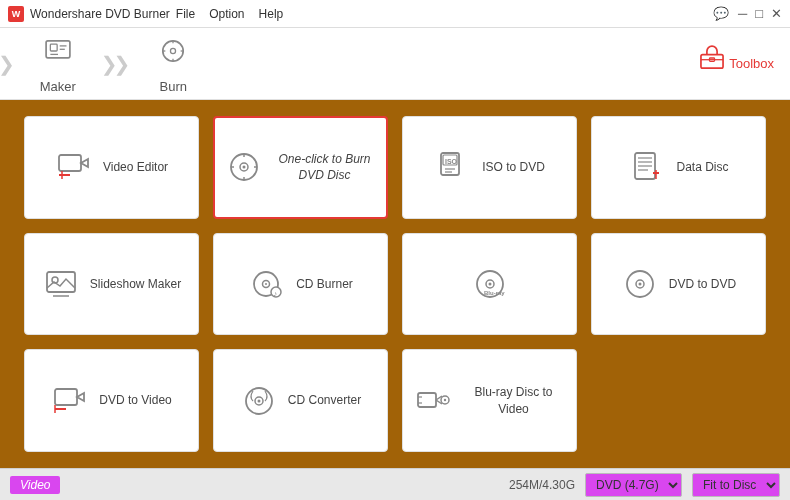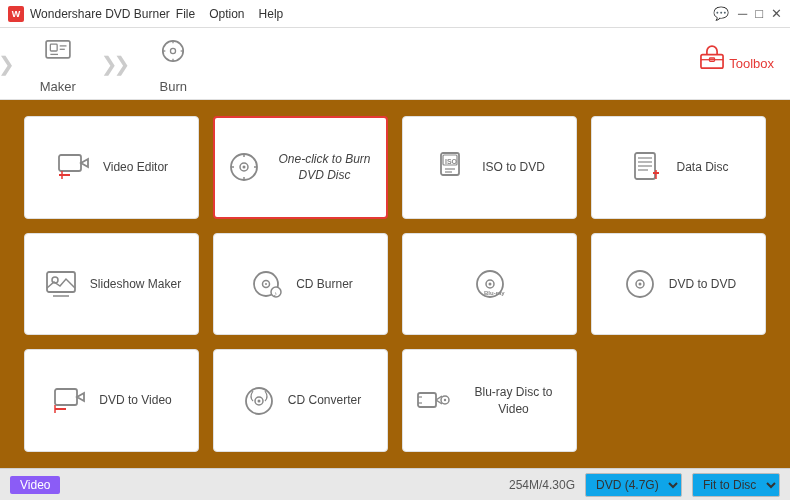--- a/index.html
+++ b/index.html
@@ -180,38 +180,39 @@
       display: flex;
       align-items: center;
       background: #e8e8e8;
       height: 32px;
       padding: 0 10px;
       gap: 10px;
       border-top: 1px solid #d0d0d0;
     }
 
     .status-label {
-      background: #8b5cf6;
+      background: #d946ef;
       color: #fff;
       padding: 2px 10px;
       border-radius: 2px;
       font-size: 12px;
+      font-style: italic;
     }
 
     .status-size {
       margin-left: auto;
       font-size: 12px;
       color: #555;
     }
 
     .status-select {
       font-size: 12px;
       padding: 2px 6px;
       border: 1px solid #bbb;
-      background: #0ea5e9;
+      background: #d946ef;
       border-radius: 2px;
       cursor: pointer;
       color: #333;
       height: 24px;
     }
 
     
     .icon-svg {
       width: 34px;
       height: 34px;

